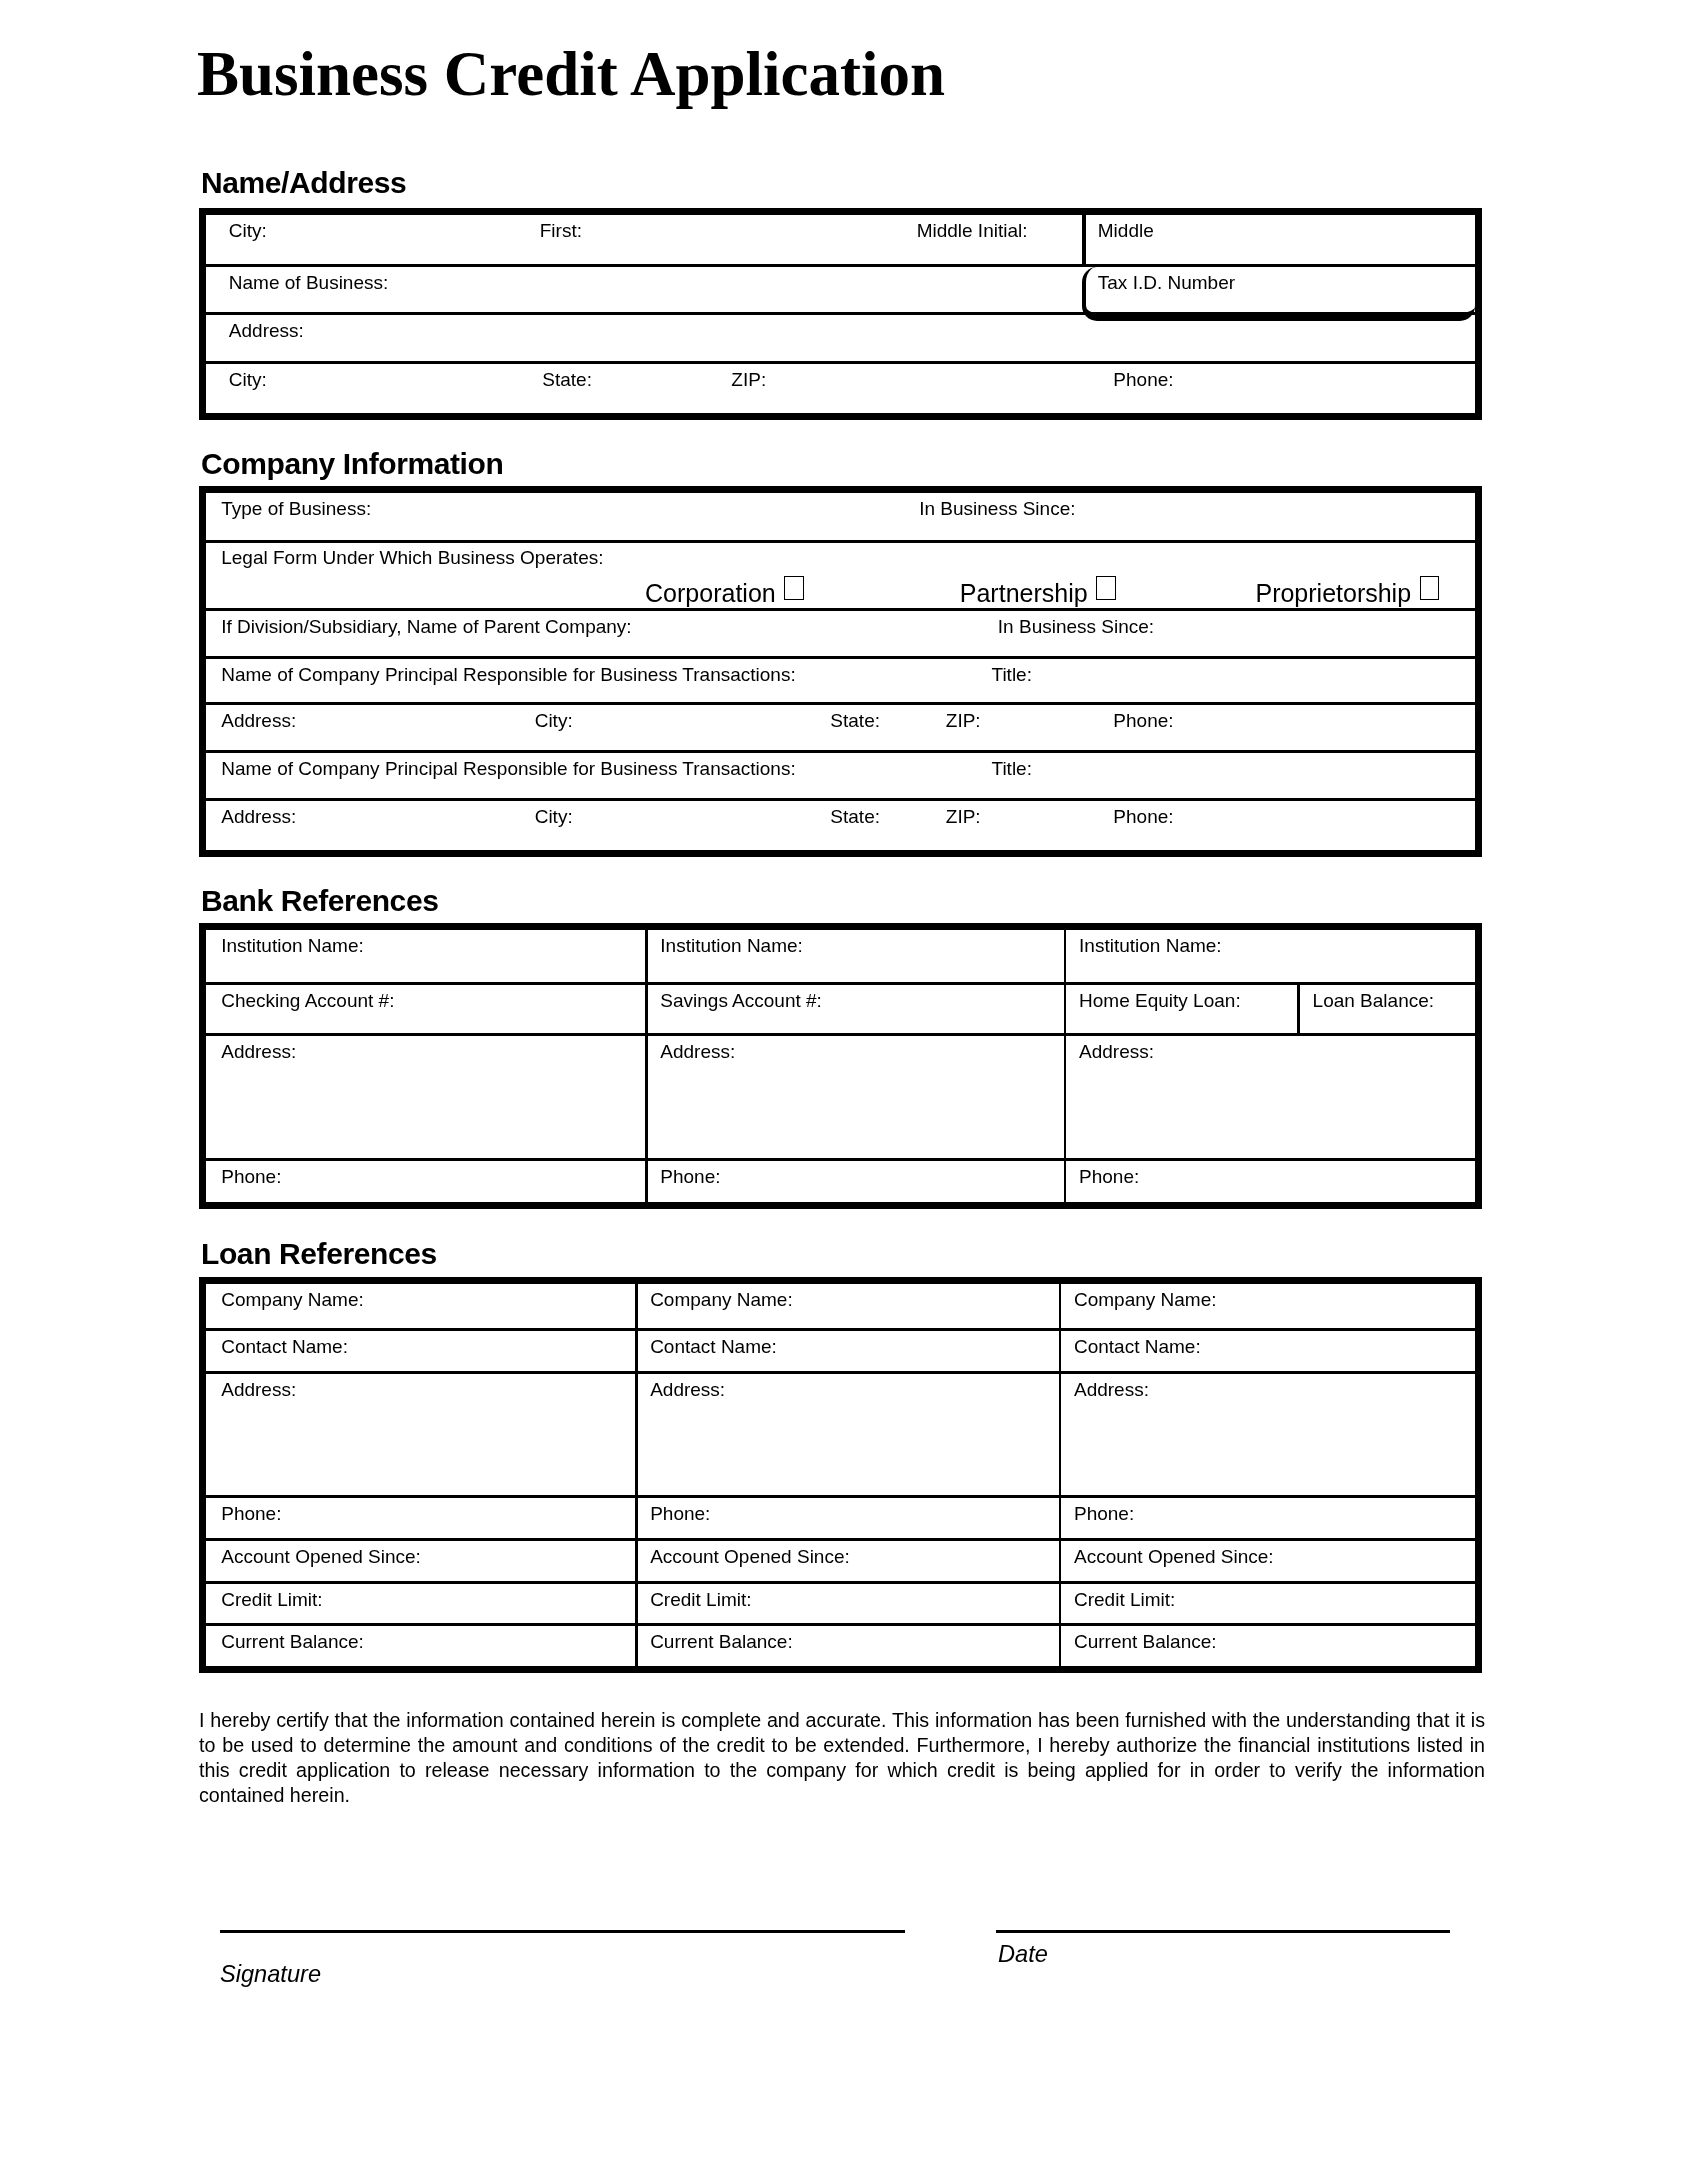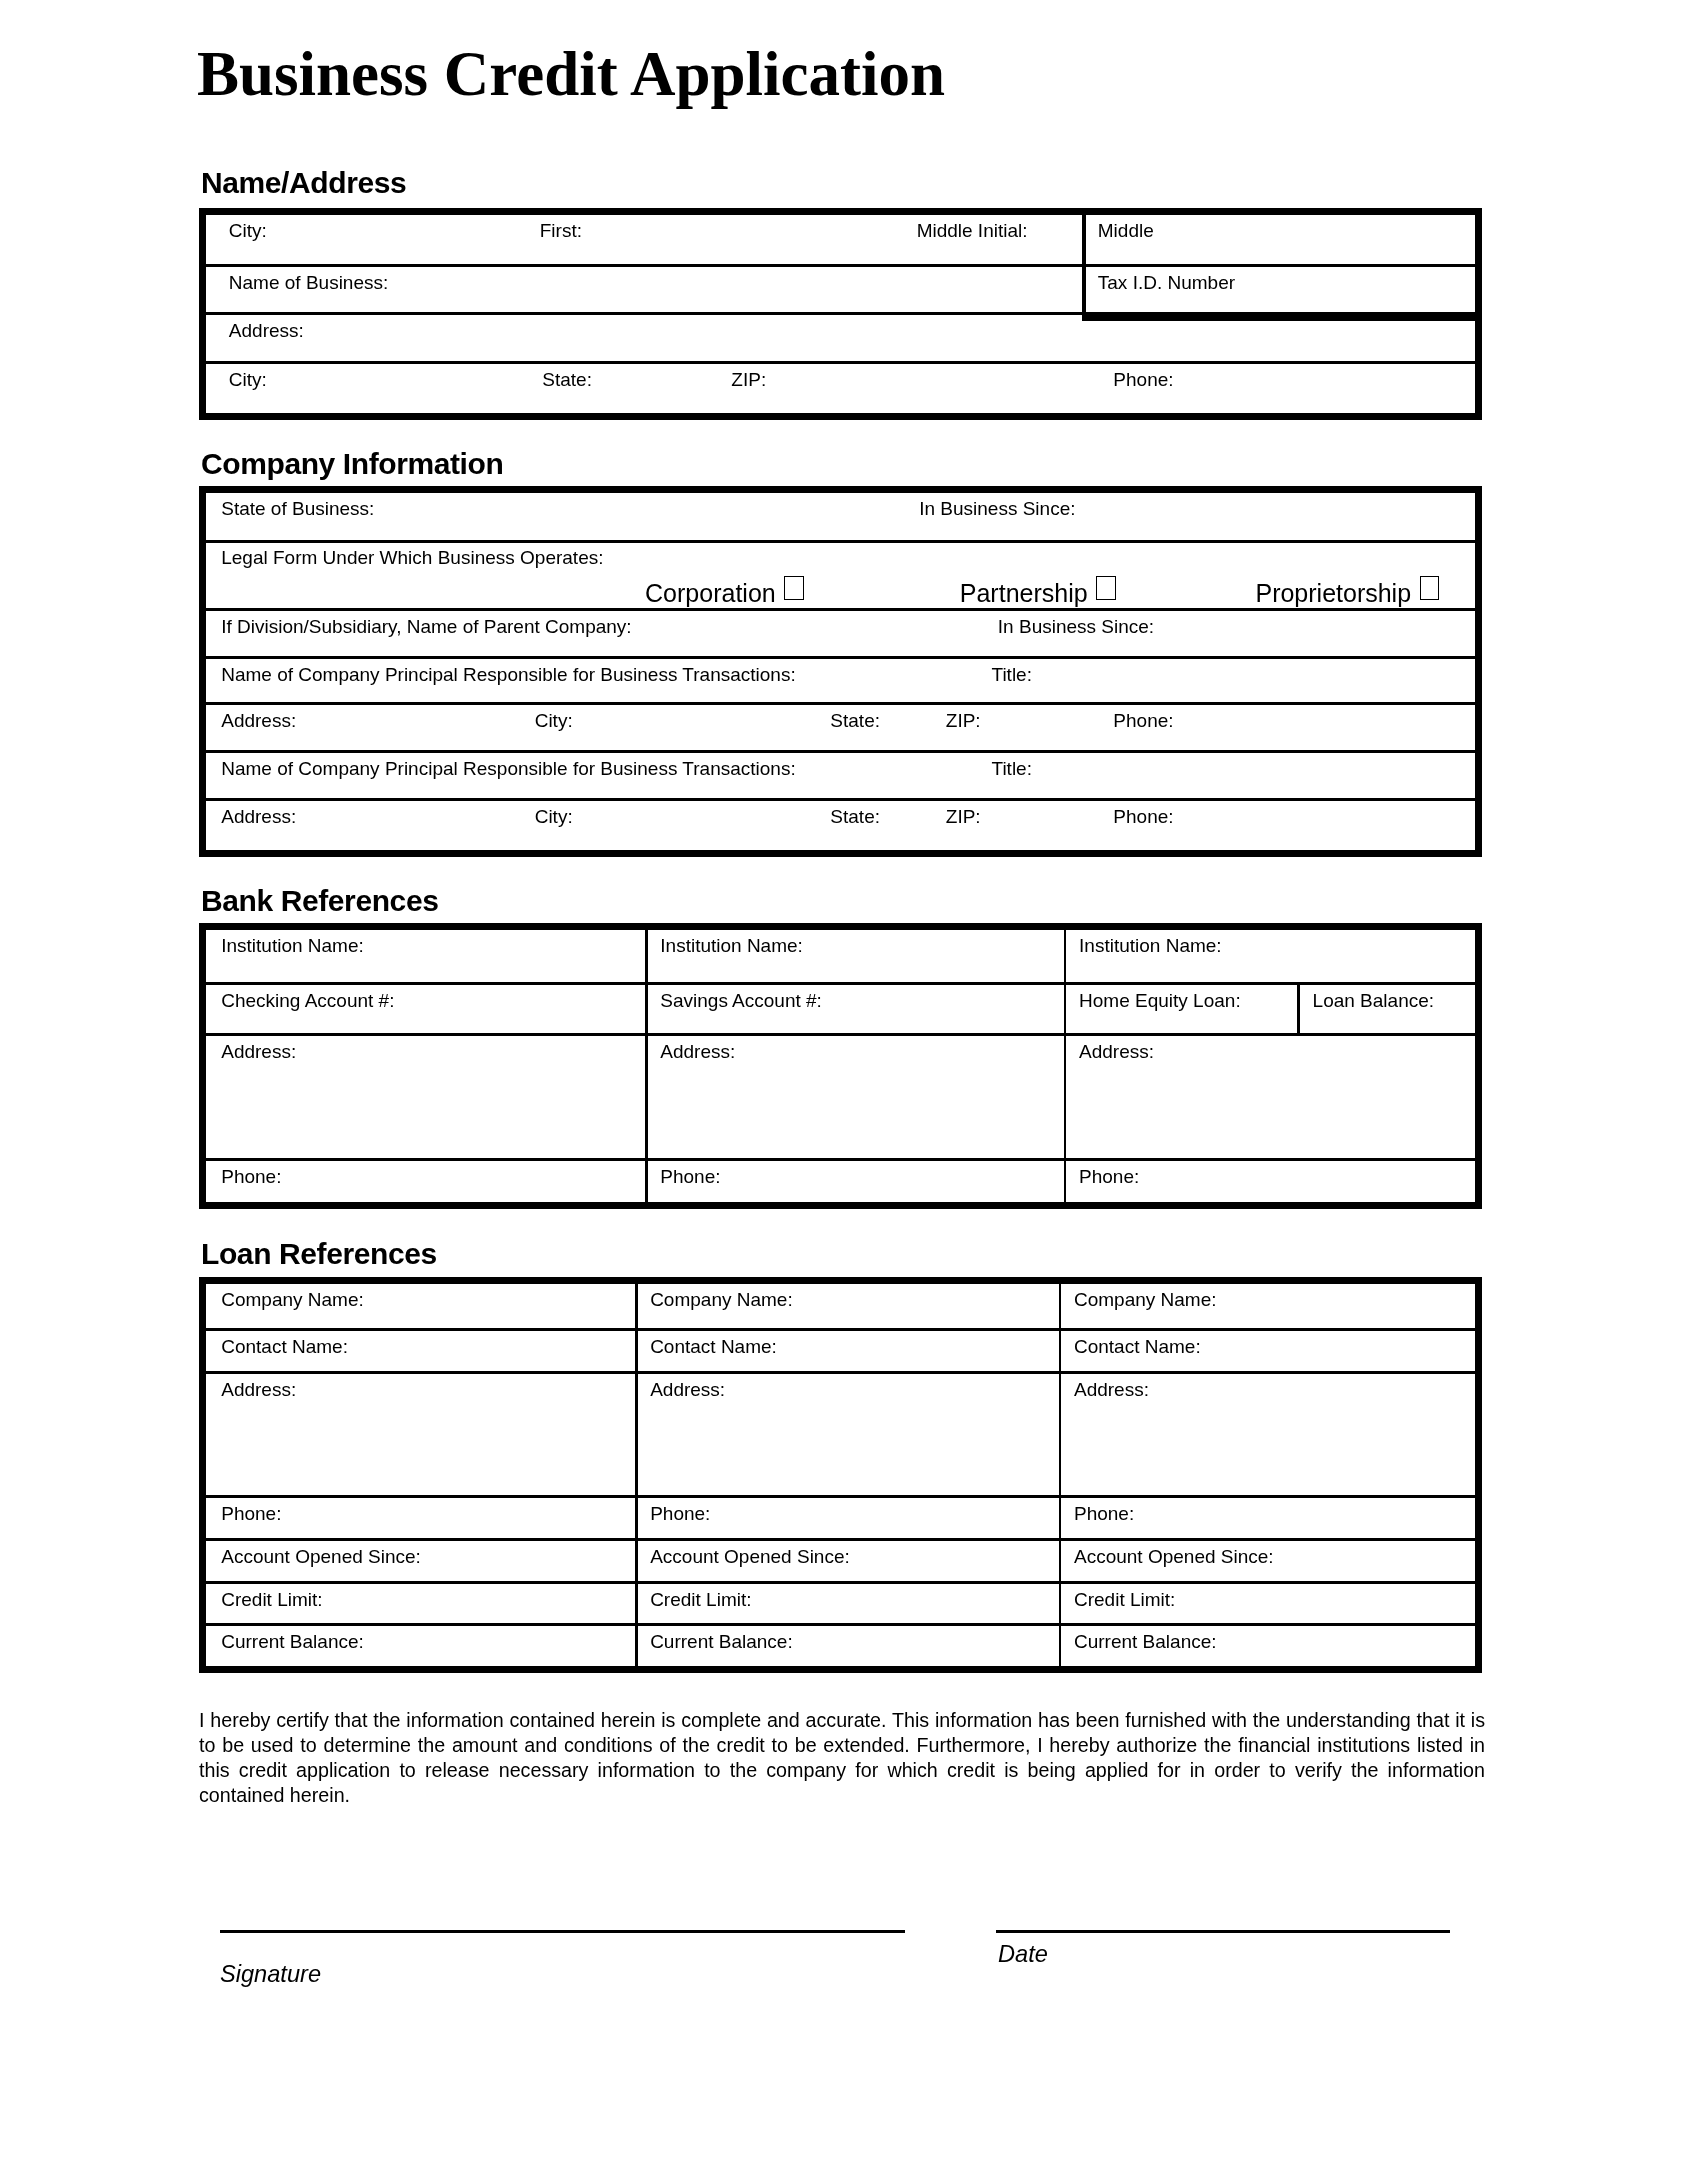--- a/index.html
+++ b/index.html
@@ -21,21 +21,21 @@
     border:7px solid #000;background:#fff;
   }
   .r{position:relative;border-top:3.5px solid #000;}
   .r.first{border-top:none;}
   .lbl{position:absolute;top:5.2px;font-size:19px;white-space:nowrap;}
   .rcell{
     position:absolute;left:69%;top:0;right:0;height:100%;
     border-left:4.4px solid #000;box-sizing:border-box;z-index:2;
   }
   .rcell .lbl{left:12.2px;}
-  .rcell.tax{height:calc(100% + 8.7px);border-bottom:8.7px solid #000;}
+  .rcell.tax{height:calc(100% + 8.7px);border-bottom:8.7px solid #000;border-radius:15px;}
   .vd{position:absolute;top:0;bottom:0;width:2.6px;background:#000;z-index:1;}
   .vd.sub{position:absolute;}
   .cb-item{position:absolute;white-space:nowrap;font-size:25px;}
   .cb{
     display:inline-block;width:17.5px;height:22px;border:1.7px solid #000;
     margin-left:8.7px;vertical-align:1.7px;background:#fff;
   }
   .cert{
     position:absolute;left:199px;top:1708px;width:1286px;margin:0;
     font-size:19.7px;line-height:25px;text-align:justify;
@@ -81,21 +81,21 @@
       <span class="lbl" style="left:26.5%">State:</span>
       <span class="lbl" style="left:41.4%">ZIP:</span>
       <span class="lbl" style="left:71.5%">Phone:</span>
     </div>
   </div>
 
   <h2 class="sec" style="top:445px">Company Information</h2>
 
   <div class="tbl" style="top:486px">
     <div class="r first" style="height:47px">
-      <span class="lbl" style="left:1.2%">State of Business:</span>
+      <span class="lbl" style="left:1.2%">Type of Business:</span>
       <span class="lbl" style="left:56.2%">In Business Since:</span>
     </div>
     <div class="r" style="height:65px">
       <span class="lbl" style="left:1.2%;top:3.5px">Legal Form Under Which Business Operates:</span>
       <span class="cb-item" style="left:34.6%;top:33px">
         <span>Corporation</span><span class="cb"></span>
       </span>
       <span class="cb-item" style="left:59.4%;top:33px">
         <span>Partnership</span><span class="cb"></span>
       </span>

